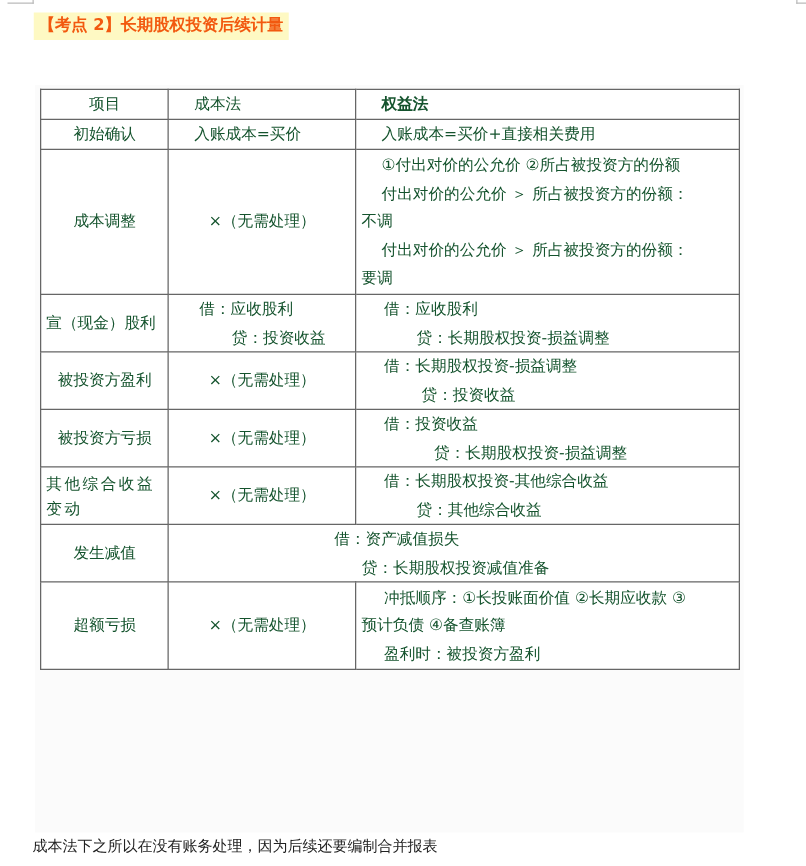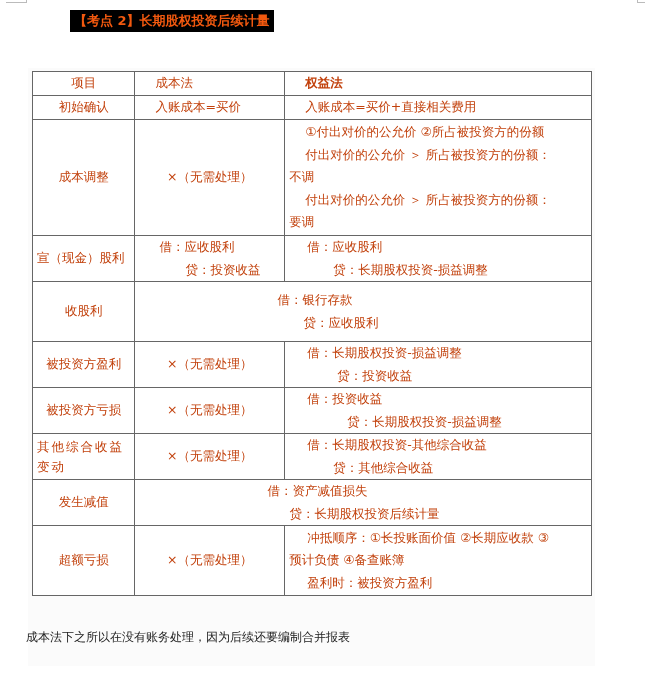--- a/index.html
+++ b/index.html
@@ -4,36 +4,36 @@
 <style>
   html, body { margin: 0; padding: 0; }
   body {
     width: 645px; height: 693px; background: #ffffff; position: relative; overflow: hidden;
     font-family: "DejaVu Sans", "Liberation Sans", sans-serif; color: #222;
   }
   .corner-mark-left { position: absolute; left: 6px; top: 0; width: 20px; height: 2px; border-bottom: 1px solid #bbb; border-right: 1px solid #bbb; }
   .corner-mark-right { position: absolute; left: 637px; top: 0; width: 8px; height: 2px; border-bottom: 1px solid #bbb; border-left: 1px solid #bbb; }
   .title {
     position: absolute; left: 27px; top: 10px; height: 22px; padding: 0 4px;
-    background: #000000; color: #f2590f; font-weight: bold; font-size: 13px; line-height: 22px; margin-left: 43px;
+    background: #fef9c3; color: #f2590f; font-weight: bold; font-size: 13px; line-height: 22px;
   }
   .table-wrap {
     position: absolute; left: 28px; top: 68px; width: 567px; height: 598px; background: #fbfbfb;
   }
   table {
     position: absolute; left: 32px; top: 71px; border-collapse: collapse; width: 560px;
-    font-size: 12.5px; color: #c2410c; background: #fff;
+    font-size: 12.5px; color: #14532d; background: #fff;
   }
   td { border: 1.3px solid #666; padding: 0 4px; vertical-align: middle; line-height: 22.5px; }
   .c1 { width: 111px; } .c2 { width: 130px; } .c3 { width: 291px; font-weight: bold; }
   .ctr { text-align: center; }
   .ind { padding-left: 20px; }
   .line { display: block; white-space: nowrap; }
   .footer {
-    position: absolute; left: 26px; top: 628px; font-size: 12px; color: #222; line-height: 18px;
+    position: absolute; left: 26px; top: 668px; font-size: 12px; color: #222; line-height: 18px;
   }
 </style>
 </head>
 <body>
 
 <div class="corner-mark-left"></div>
 <div class="corner-mark-right"></div>
 
 <div class="title">【考点 2】长期股权投资后续计量</div>
 
@@ -68,27 +68,20 @@
     <td>宣（现金）股利</td>
     <td>
       <span class="line" style="padding-left:20px">借：应收股利</span>
       <span class="line" style="padding-left:46px">贷：投资收益</span>
     </td>
     <td>
       <span class="line" style="padding-left:18px">借：应收股利</span>
       <span class="line" style="padding-left:44px">贷：长期股权投资-损益调整</span>
     </td>
   </tr>
-  <tr style="height:60px">
-    <td class="ctr">收股利</td>
-    <td colspan="2">
-      <span class="line" style="padding-left:138px">借：银行存款</span>
-      <span class="line" style="padding-left:164px">贷：应收股利</span>
-    </td>
-  </tr>
   <tr style="height:46px">
     <td class="ctr">被投资方盈利</td>
     <td class="ctr">×（无需处理）</td>
     <td>
       <span class="line" style="padding-left:18px">借：长期股权投资-损益调整</span>
       <span class="line" style="padding-left:48px">贷：投资收益</span>
     </td>
   </tr>
   <tr style="height:46px">
     <td class="ctr">被投资方亏损</td>
@@ -103,21 +96,21 @@
     <td class="ctr">×（无需处理）</td>
     <td>
       <span class="line" style="padding-left:18px">借：长期股权投资-其他综合收益</span>
       <span class="line" style="padding-left:44px">贷：其他综合收益</span>
     </td>
   </tr>
   <tr style="height:46px">
     <td class="ctr">发生减值</td>
     <td colspan="2">
       <span class="line" style="padding-left:128px">借：资产减值损失</span>
-      <span class="line" style="padding-left:150px">贷：长期股权投资后续计量</span>
+      <span class="line" style="padding-left:150px">贷：长期股权投资减值准备</span>
     </td>
   </tr>
   <tr style="height:70px">
     <td class="ctr">超额亏损</td>
     <td class="ctr">×（无需处理）</td>
     <td>
       <span class="line" style="padding-left:18px">冲抵顺序：①长投账面价值 ②长期应收款 ③</span>
       <span class="line">预计负债 ④备查账簿</span>
       <span class="line" style="padding-left:18px">盈利时：被投资方盈利</span>
     </td>

